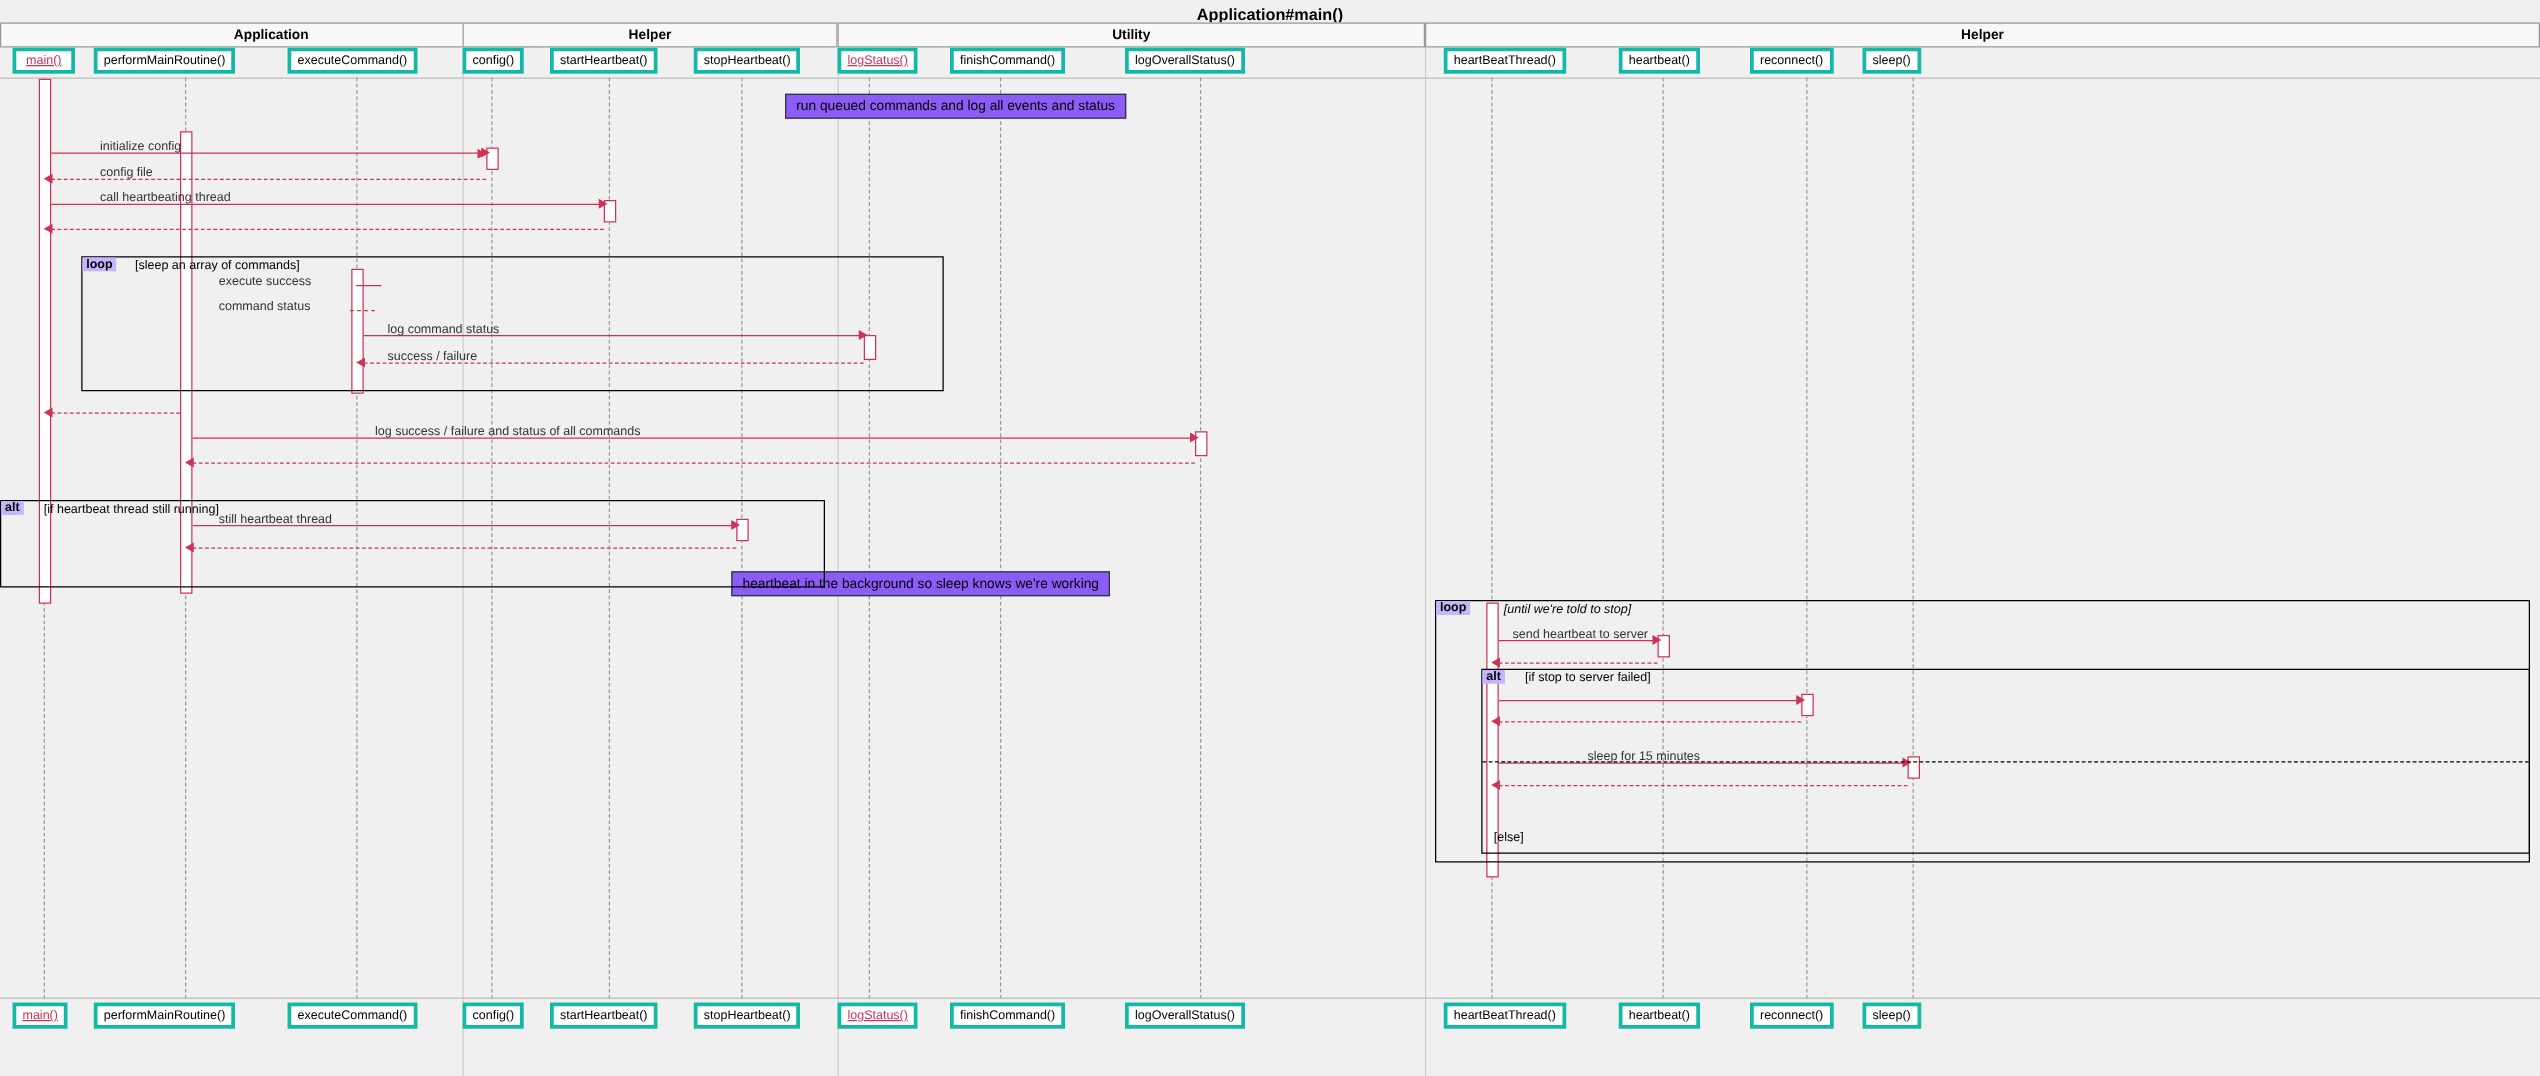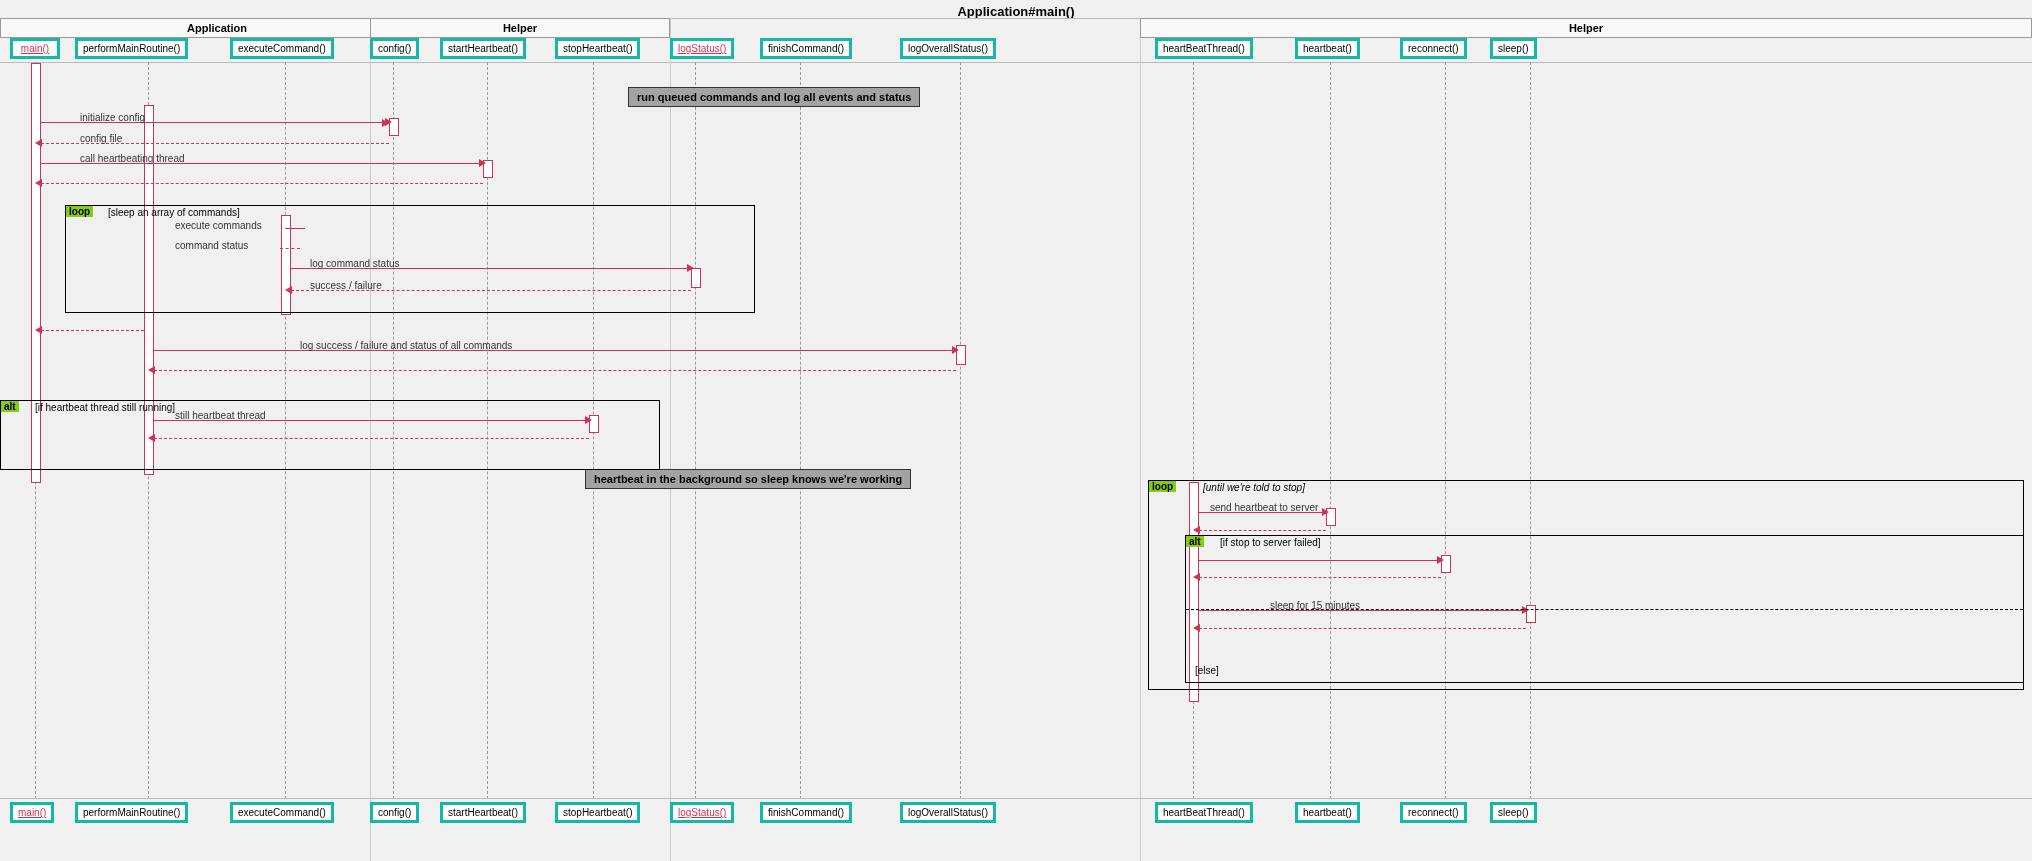--- a/index.html
+++ b/index.html
@@ -71,21 +71,21 @@
     
     .fragment {
       position: absolute;
       border: 1.5px solid #000;
       background: transparent;
     }
     .fragment-label {
       position: absolute;
       font-size: 10px;
       font-weight: bold;
-      background: #84cc16;
+      background: #c4b5fd;
       padding: 0 3px;
     }
     .fragment-guard {
       position: absolute;
       font-size: 10px;
       padding: 1px 4px;
     }
     
     .swimlane-sep {
       position: absolute;
@@ -113,27 +113,26 @@
     }
     
     .h-sep {
       position: absolute;
       left: 0;
       width: 100%;
       border-top: 1px solid #bbb;
     }
     .seq-note {
       position: absolute;
-      background: #a3a3a3;
+      background: #8b5cf6;
       border: 1.5px solid #333;
       padding: 3px 8px;
       font-size: 11px;
-      font-weight: bold;
+      font-weight: normal;
       white-space: nowrap;
-      margin-top: 12px;
     }
     .solid-line {
       position: absolute;
       height: 0;
       border-top: 1.5px solid #cc3355;
     }
     .dashed-line {
       position: absolute;
       height: 0;
       border-top: 1.5px dashed #cc3355;
@@ -162,20 +161,21 @@
 
   <div class="h-sep" style="top:18px;"></div>
   <div class="h-sep" style="top:62px;"></div>
 
   <div class="swimlane-sep" style="left:370px;"></div>
   <div class="swimlane-sep" style="left:670px;"></div>
   <div class="swimlane-sep" style="left:1140px;"></div>
 
   <div class="swimlane-header" style="left:0;width:434px;">Application</div>
   <div class="swimlane-header" style="left:370px;width:300px;">Helper</div>
+  <div class="swimlane-header" style="left:670px;width:470px;">Utility</div>
   <div class="swimlane-header" style="left:1140px;width:892px;">Helper</div>
 
   <div class="lifeline-box linked" style="left:10px;top:38px;min-width:50px;">main()</div>
   <div class="lifeline-box" style="left:75px;top:38px;">performMainRoutine()</div>
   <div class="lifeline-box" style="left:230px;top:38px;">executeCommand()</div>
   <div class="lifeline-box" style="left:370px;top:38px;">config()</div>
   <div class="lifeline-box" style="left:440px;top:38px;">startHeartbeat()</div>
   <div class="lifeline-box" style="left:555px;top:38px;">stopHeartbeat()</div>
   <div class="lifeline-box linked" style="left:670px;top:38px;">logStatus()</div>
   <div class="lifeline-box" style="left:760px;top:38px;">finishCommand()</div>
@@ -247,21 +247,21 @@
   <div class="arrow-label" style="left:80px;top:133px;">config file</div>
 
   <div class="solid-line" style="left:41px;top:163px;width:442px;"></div>
   <div class="arrowhead-r" style="left:479px;top:159px;"></div>
   <div class="arrow-label" style="left:80px;top:153px;">call heartbeating thread</div>
 
   <div class="dashed-line" style="left:41px;top:183px;width:442px;"></div>
   <div class="arrowhead-l" style="left:35px;top:179px;"></div>
 
   <div class="solid-line" style="left:285px;top:228px;width:20px;"></div>
-  <div class="arrow-label" style="left:175px;top:220px;">execute commands</div>
+  <div class="arrow-label" style="left:175px;top:220px;">execute success</div>
 
   <div class="dashed-line" style="left:280px;top:248px;width:20px;"></div>
   <div class="arrow-label" style="left:175px;top:240px;">command status</div>
 
   <div class="solid-line" style="left:291px;top:268px;width:400px;"></div>
   <div class="arrowhead-r" style="left:687px;top:264px;"></div>
   <div class="arrow-label" style="left:310px;top:258px;">log command status</div>
 
   <div class="dashed-line" style="left:291px;top:290px;width:400px;"></div>
   <div class="arrowhead-l" style="left:285px;top:286px;"></div>

